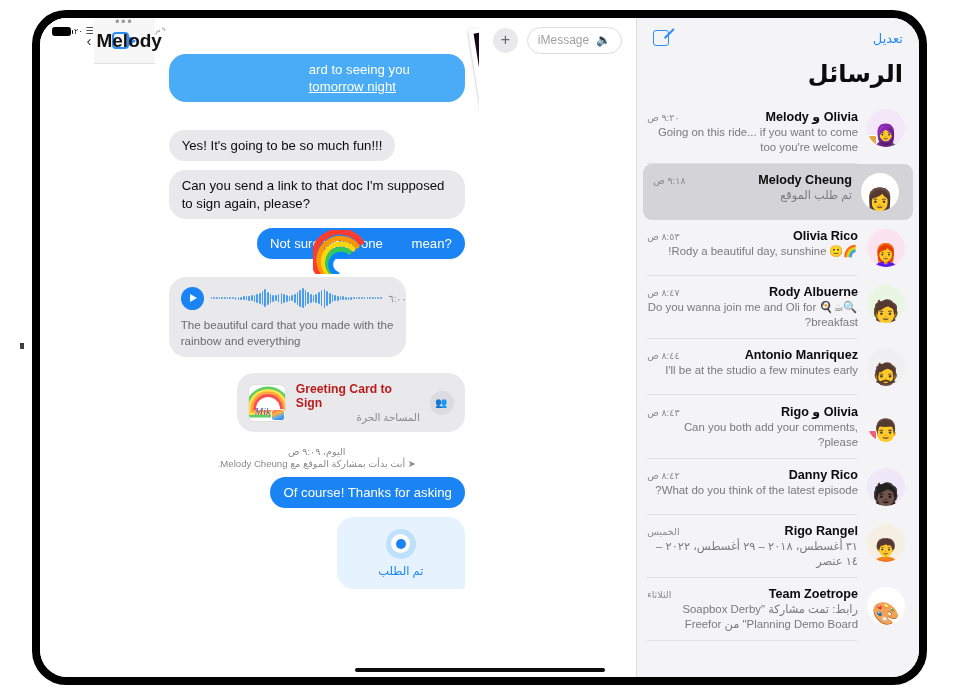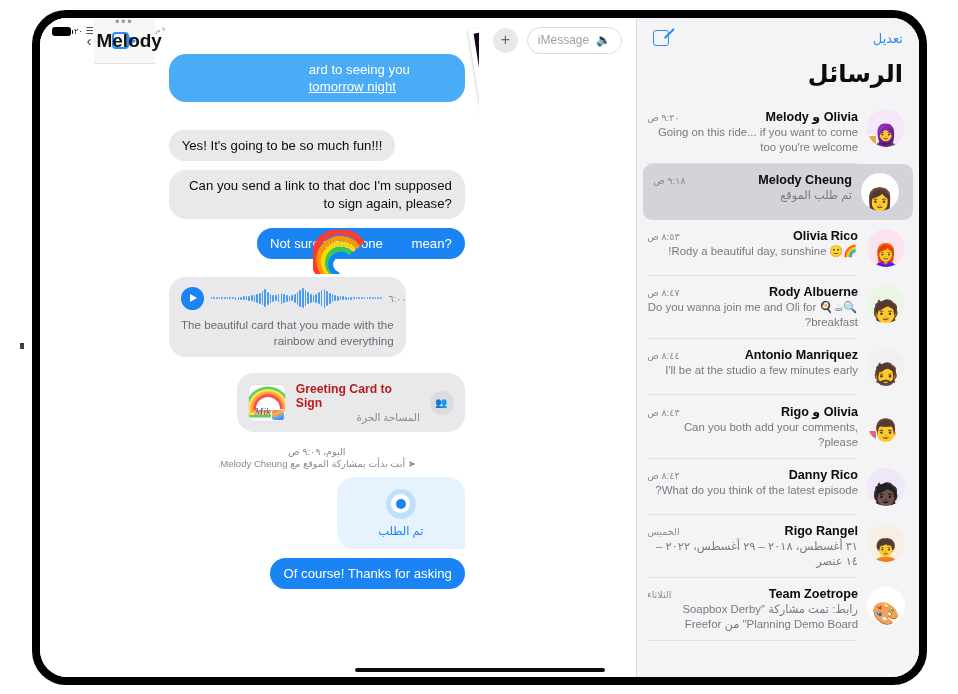--- a/index.html
+++ b/index.html
@@ -108,21 +108,21 @@
   }
 
   #message-scroll {
     flex: 1;
     position: relative;
     padding: 10px 14px 4px 14px;
     overflow: hidden;
   }
 
   .msg-row { display: flex; margin-bottom: 9px; position: relative; }
-  .msg-row.left { justify-content: flex-start; text-align: right; }
+  .msg-row.left { justify-content: flex-start; }
   .msg-row.right { justify-content: flex-end; }
 
   .bubble {
     position: relative;
     max-width: 420px;
     padding: 7px 13px;
     border-radius: 17px;
     font-size: 13.2px;
     line-height: 1.3;
   }
@@ -561,33 +561,33 @@
         </div>
 
         <div id="system-notice" style="margin-top:14px;">
           <div class="line1">اليوم، ٩:٠٩ ص</div>
           <div class="line2">
             <span>➤</span>
             <span>أنت بدأت بمشاركة الموقع مع Melody Cheung.</span>
           </div>
         </div>
 
+        <div class="msg-row right">
+          <div class="bubble outgoing deep">Of course! Thanks for asking</div>
+        </div>
+
         <div class="msg-row right" style="margin-top:6px;">
           <div class="loc-bubble">
             <div class="loc-target">
               <span class="inner">
                   <span class="core"></span>
                 </span>
             </div>
             <div class="loc-label">تم الطلب</div>
           </div>
-        </div>
-
-        <div class="msg-row right">
-          <div class="bubble outgoing deep">Of course! Thanks for asking</div>
         </div>
 
       </div>
 
       <div id="composer">
         <div id="plus-button">+</div>
         <div id="imessage-field">
           <span id="imessage-placeholder">iMessage</span>
           <span id="mic-icon">🔈</span>
         </div>

